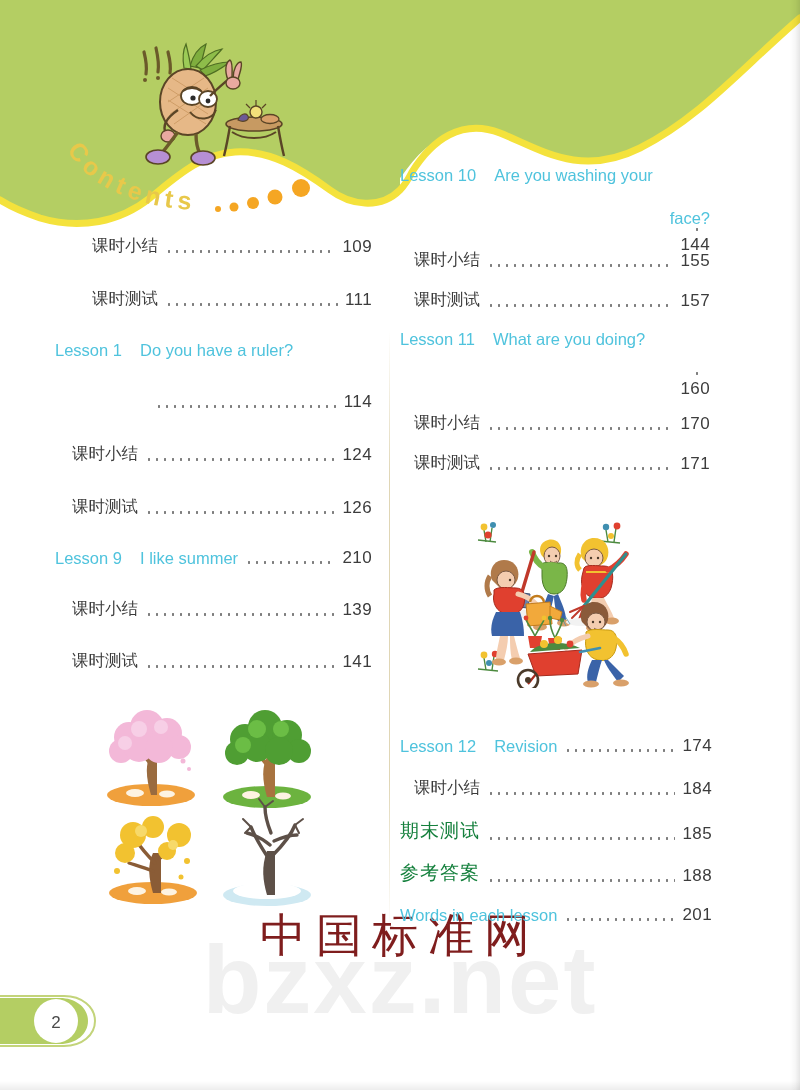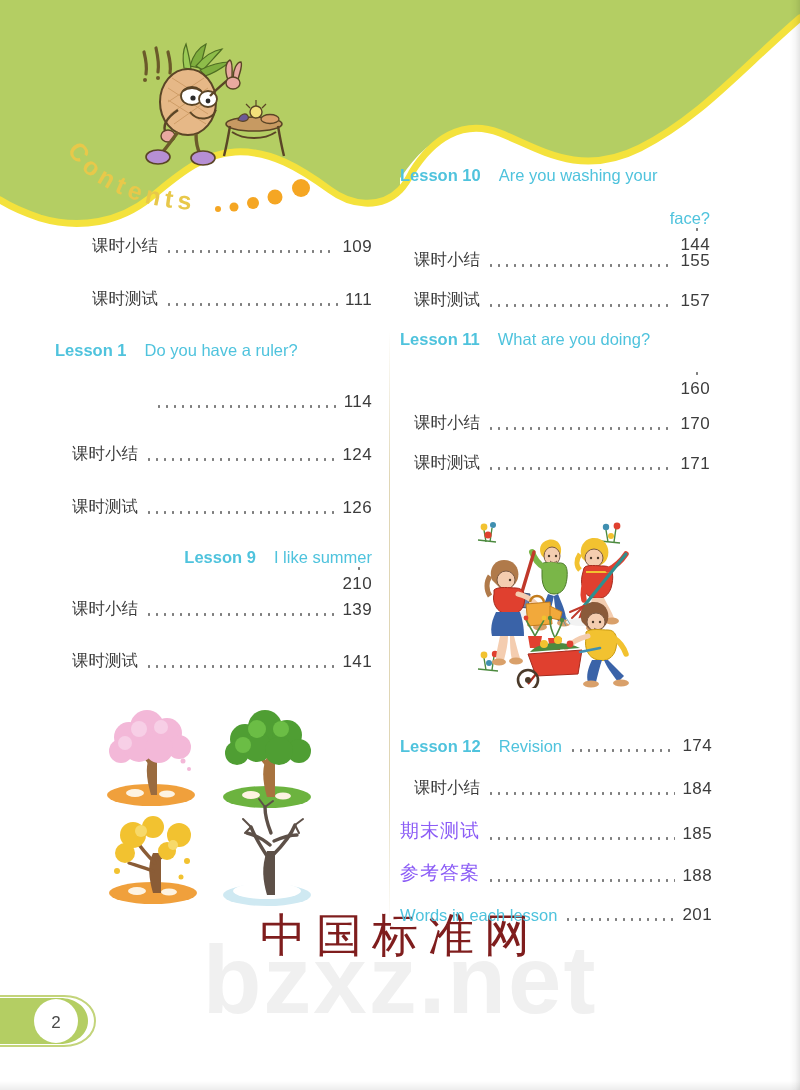--- a/index.html
+++ b/index.html
@@ -60,24 +60,24 @@
   }
   .toc-title{flex:0 0 auto;}
   .toc-leader{
     flex:1 1 auto;margin:0 7px 4px 7px;height:3px;min-width:10px;
     background-image:radial-gradient(circle,#7d7d7d 1.1px,transparent 1.3px);
     background-size:8px 3px;background-repeat:repeat-x;background-position:left center;
   }
   .toc-page{flex:0 0 auto;font-size:17px;color:#3c3c3c;letter-spacing:.4px;}
 
   .lesson{color:#4fc3dd;font-size:16.5px;}
-  .lesson .lesson-no{display:inline-block;font-weight:bold;}
+  .lesson .lesson-no{display:inline-block;}
   .lesson .lesson-name{display:inline-block;margin-left:18px;}
   .sub{color:#3c3c3c;font-size:16.5px;}
-  .section-cn{color:#8b5cf6;font-size:19px;letter-spacing:1px;}
+  .section-cn{color:#15803d;font-size:19px;letter-spacing:1px;}
 
   
   .illus{position:absolute;}
   .trees{left:95px;top:695px;width:235px;height:215px;}
   .garden{left:466px;top:508px;width:180px;height:180px;}
 
   
   .pagetab{position:absolute;left:-48px;top:994px;width:148px;height:54px;}
 </style>
 </head>
@@ -226,21 +226,21 @@
       <span class="toc-leader"></span>
       <span class="toc-page">124</span>
     </div>
 
     <div class="toc-row" style="position:absolute;left:72px;top:496px;width:300px;">
       <span class="toc-title sub">课时测试</span>
       <span class="toc-leader"></span>
       <span class="toc-page">126</span>
     </div>
 
-    <div class="toc-row" style="position:absolute;left:55px;top:548px;width:317px;flex-direction:column;">
+    <div class="toc-row" style="position:absolute;left:55px;top:548px;width:317px;">
       <span class="toc-title lesson"><span class="lesson-no">Lesson 9</span><span class="lesson-name">I like summer</span></span>
       <span class="toc-leader"></span>
       <span class="toc-page">210</span>
     </div>
 
     <div class="toc-row" style="position:absolute;left:72px;top:598px;width:300px;">
       <span class="toc-title sub">课时小结</span>
       <span class="toc-leader"></span>
       <span class="toc-page">139</span>
     </div>

